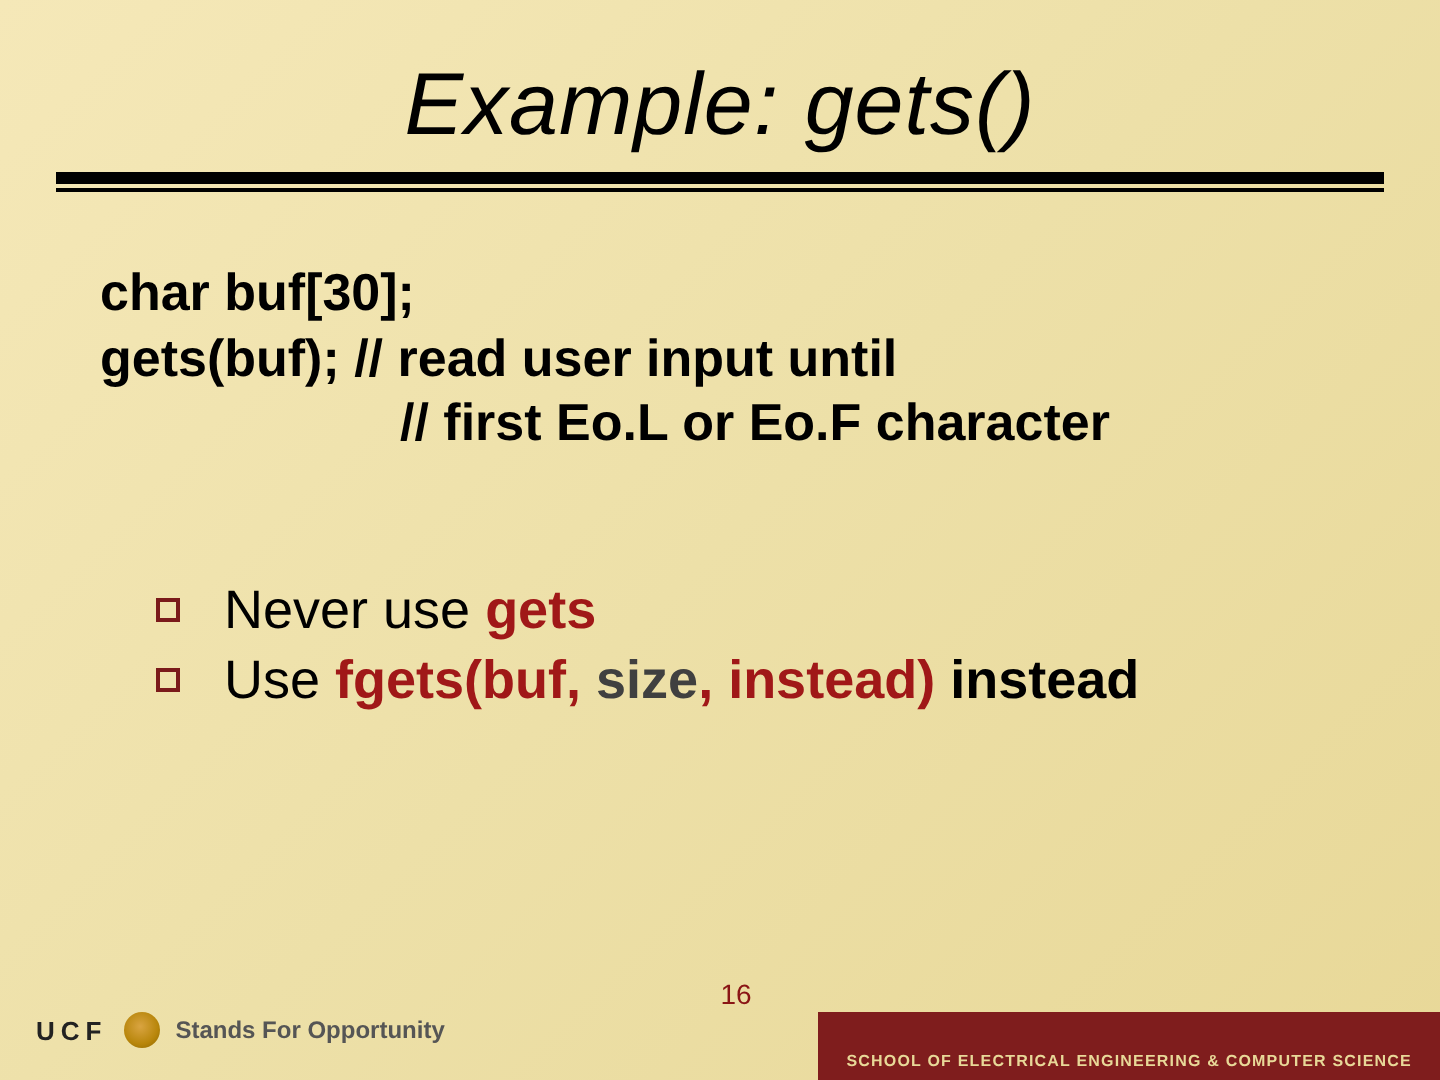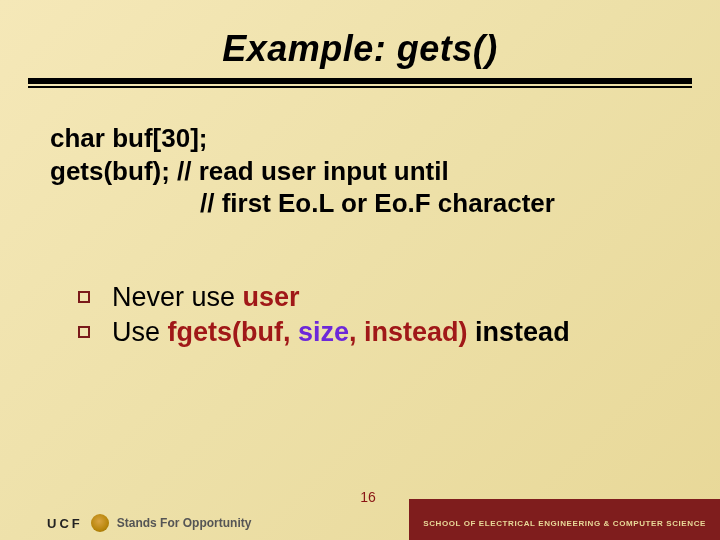--- a/index.html
+++ b/index.html
@@ -8,22 +8,22 @@
     background: linear-gradient(135deg, #f5e8b8 0%, #ede0a8 50%, #e8d898 100%);
     font-family: Arial, Helvetica, sans-serif;
     position: relative;
   }
   .title-wrap {
     text-align: center;
     padding-top: 28px;
   }
   .title {
     font-style: italic;
-    font-weight: bold;
-    font-size: 36px;
+    font-weight: normal;
+    font-size: 44px;
     color: #000;
     letter-spacing: 0.5px;
   }
   .hr-outer {
     margin: 8px 28px 0 28px;
     height: 6px;
     background: #000;
     position: relative;
   }
   .hr-inner {
@@ -58,38 +58,37 @@
     color: #000;
   }
   .bullet .sq {
     width: 12px;
     height: 12px;
     border: 2px solid #7a1a1a;
     margin-top: 11px;
     flex: 0 0 auto;
   }
   .kw-red { color: #a01818; font-weight: bold; }
-  .kw-blue { color: #6d28d9; font-weight: bold; }
+  .kw-blue { color: #404040; font-weight: bold; }
   .bold { font-weight: bold; }
   .slide-num {
     position: absolute;
     bottom: 35px;
     left: 0; right: 0;
     text-align: center;
     font-size: 14px;
     color: #8a1515;
     padding-left: 16px;
   }
   .footer {
     position: absolute;
     bottom: 0; left: 0; right: 0;
     height: 34px;
     display: flex;
-    align-items: center;
-    margin-left: 29px;
+    align-items: flex-start;
   }
   .footer-left {
     display: flex;
     align-items: center;
     gap: 8px;
     padding-left: 18px;
   }
   .ucf {
     font-weight: bold;
     letter-spacing: 3px;
@@ -134,21 +133,21 @@
   <div class="code-block">
     <div>char buf[30];</div>
     <div>gets(buf);  // read user input until</div>
     <div class="indent-comment">// first Eo.L or Eo.F character</div>
   </div>
 
   <div class="bullets">
     <div class="bullet">
       <span class="sq"></span>
       <span>
-        <span>Never use </span><span class="kw-red">user</span><span></span>
+        <span>Never use </span><span class="kw-red">gets</span><span></span>
       </span>
     </div>
     <div class="bullet">
       <span class="sq"></span>
       <span>
         <span>Use </span><span class="kw-red bold">fgets(buf, </span><span class="kw-blue bold">size</span><span class="kw-red bold">, instead)</span><span class="bold"> instead</span>
       </span>
     </div>
   </div>
 </div>

